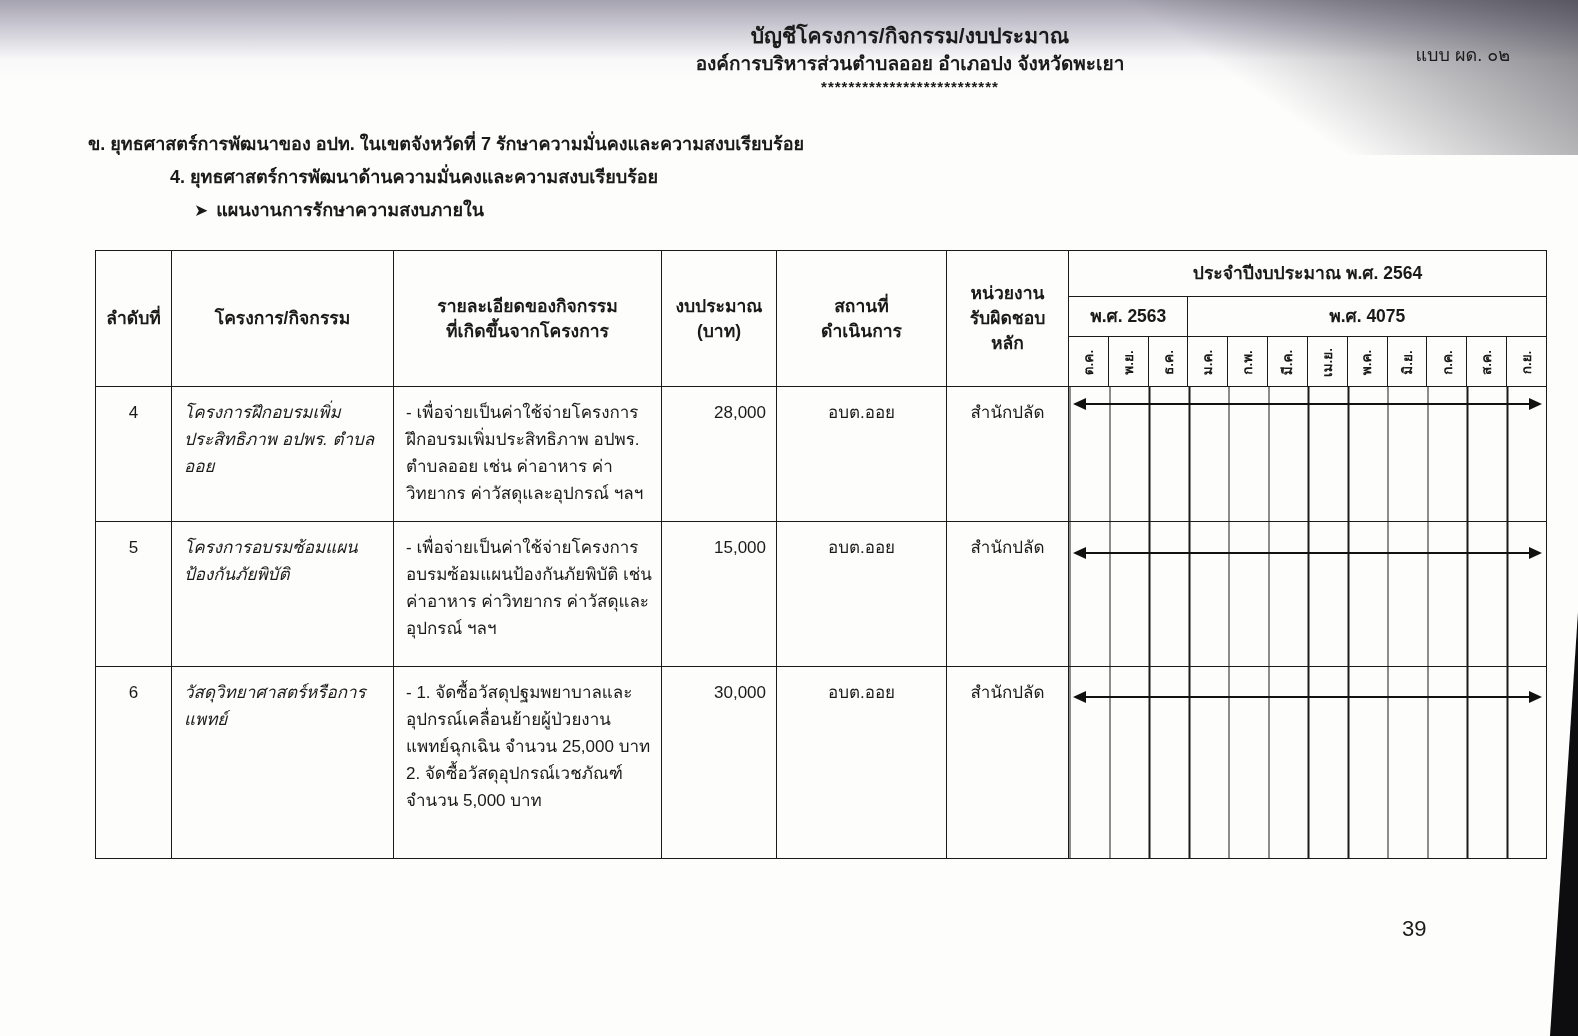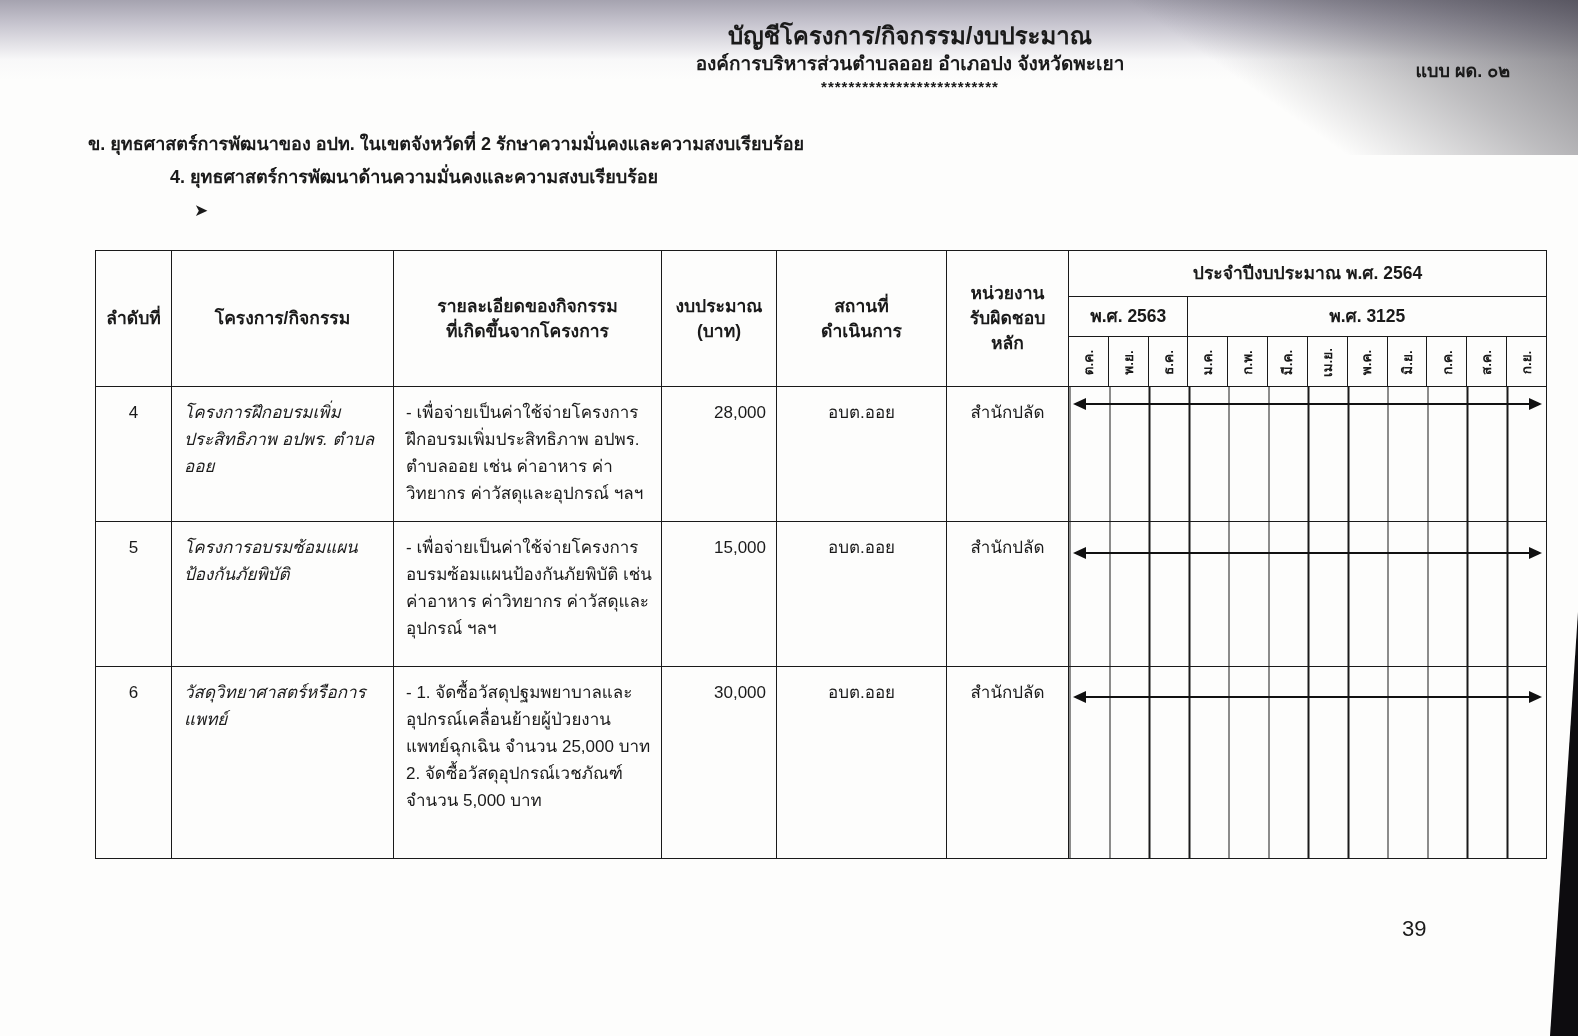--- a/index.html
+++ b/index.html
@@ -31,25 +31,25 @@
     background:#0d0c0f;
     clip-path:polygon(100% 0, 100% 100%, 0 100%, 62% 38%);
     pointer-events:none;
   }
 
   
   .doc-header {
     position:absolute; left:560px; top:22px; width:700px;
     text-align:center; font-weight:bold; line-height:28px; font-size:19px;
   }
-  .doc-header .t1 { font-size:24px; }
+  .doc-header .t1 { font-size:21px; }
   .doc-header .stars { font-size:15px; letter-spacing:1px; line-height:18px; }
   .form-code {
-    position:absolute; left:1290px; top:56px; width:220px;
-    text-align:right; font-weight:bold; font-size:18px;
+    position:absolute; left:1290px; top:40px; width:220px;
+    text-align:right; font-weight:normal; font-size:18px;
   }
 
   
   .strategy { position:absolute; left:88px; top:128px; width:900px;
     font-weight:bold; font-size:18px; line-height:33px; }
   .strategy .indent1 { padding-left:82px; }
   .strategy .indent2 { padding-left:106px; display:flex; align-items:center; gap:8px; }
   .plan-marker { font-size:17px; }
 
   
@@ -117,24 +117,25 @@
 
   <div class="doc-header">
     <div class="t1">บัญชีโครงการ/กิจกรรม/งบประมาณ</div>
     <div>องค์การบริหารส่วนตำบลออย อำเภอปง จังหวัดพะเยา</div>
     <div class="stars">**************************</div>
   </div>
 
   <div class="form-code">แบบ ผด. ๐๒</div>
 
   <div class="strategy">
-    <div>ข. ยุทธศาสตร์การพัฒนาของ อปท. ในเขตจังหวัดที่ 2 รักษาความมั่นคงและความสงบเรียบร้อย</div>
+    <div>ข. ยุทธศาสตร์การพัฒนาของ อปท. ในเขตจังหวัดที่ 7 รักษาความมั่นคงและความสงบเรียบร้อย</div>
     <div class="indent1">4. ยุทธศาสตร์การพัฒนาด้านความมั่นคงและความสงบเรียบร้อย</div>
     <div class="indent2">
       <span class="plan-marker">➤</span>
+      <span>แผนงานการรักษาความสงบภายใน</span>
     </div>
   </div>
 
   <table class="plan">
     <colgroup>
       <col style="width:76px">
         <col style="width:222px">
         <col style="width:268px">
       <col style="width:115px">
         <col style="width:170px">
@@ -162,21 +163,21 @@
 (บาท)</th>
         <th rowspan="3">สถานที่
 ดำเนินการ</th>
         <th rowspan="3">หน่วยงาน
 รับผิดชอบ
 หลัก</th>
         <th colspan="12">ประจำปีงบประมาณ พ.ศ. 2564</th>
       </tr>
       <tr class="hdr-band2">
         <th colspan="3">พ.ศ. 2563</th>
-        <th colspan="9">พ.ศ. 3125</th>
+        <th colspan="9">พ.ศ. 4075</th>
       </tr>
       <tr class="hdr-band3">
         <th class="month"><span class="vtext">ต.ค.</span></th>
         <th class="month"><span class="vtext">พ.ย.</span></th>
         <th class="month"><span class="vtext">ธ.ค.</span></th>
         <th class="month"><span class="vtext">ม.ค.</span></th>
         <th class="month"><span class="vtext">ก.พ.</span></th>
         <th class="month"><span class="vtext">มี.ค.</span></th>
         <th class="month"><span class="vtext">เม.ย.</span></th>
         <th class="month"><span class="vtext">พ.ค.</span></th>

